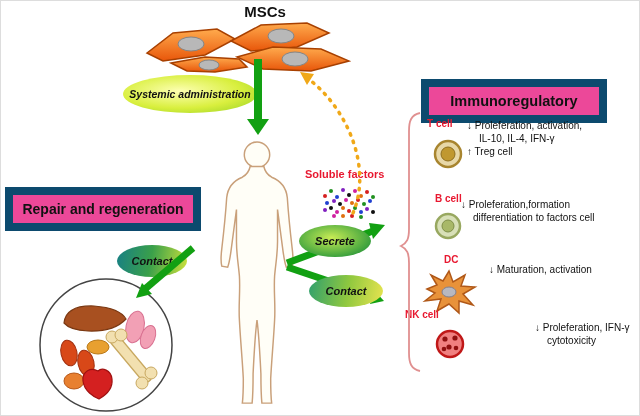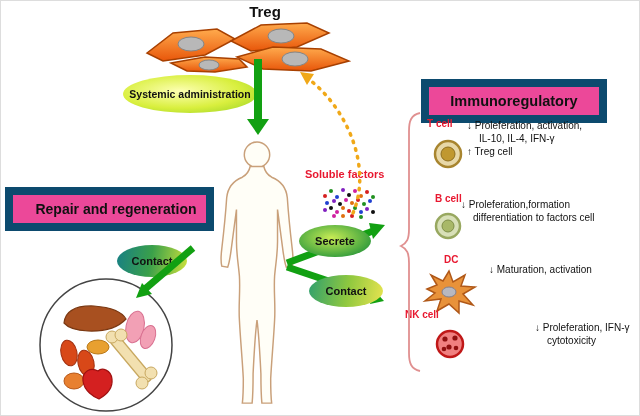--- a/index.html
+++ b/index.html
@@ -1,30 +1,30 @@
 <!DOCTYPE html>
 <html><head>
 <meta charset="utf-8">
 <style>
   html,body{margin:0;padding:0;}
   body{font-family:"Liberation Sans", sans-serif; background:#fff;}
   #canvas{position:relative;width:640px;height:416px;background:#fff;overflow:hidden;border:1px solid #ddd;box-sizing:border-box;}
   .abs{position:absolute;}
-  .pill{border-radius:50%;display:flex;align-items:center;justify-content:center;color:#111;}
+  .pill{border-radius:50%;display:flex;align-items:center;justify-content:center;color:#111;font-style:italic;}
   .pill-systemic{left:122px;top:74px;width:134px;height:38px;font-size:10.5px;font-weight:700;
      background:radial-gradient(ellipse at 42% 42%, #fdffb2, #d9ef3e 55%, #93cf22);z-index:2;}
   .pill-homing{left:116px;top:244px;width:70px;height:32px;font-size:11px;font-weight:700;
      background:linear-gradient(100deg,#177f85,#3aa04a 48%,#cfe23c);z-index:2;}
   .pill-secrete{left:298px;top:224px;width:72px;height:32px;font-size:11px;font-weight:700;
      background:radial-gradient(ellipse at 45% 40%, #c8ec55, #3aa03d 72%, #1e7e2e);z-index:2;}
   .pill-contact{left:308px;top:274px;width:74px;height:32px;font-size:11px;font-weight:700;
      background:linear-gradient(100deg,#2f9f6e,#8fc83f 52%,#e8e450);z-index:2;}
   .pbox{background:#ec4899;border:8px solid #0c4a6e;display:flex;align-items:center;justify-content:center;
      font-weight:700;color:#111;z-index:2;}
-  .box-repair{left:4px;top:186px;width:180px;height:28px;font-size:14px;padding-left:13px;}
+  .box-repair{left:4px;top:186px;width:180px;height:28px;font-size:14px;}
   .box-immuno{left:420px;top:78px;width:170px;height:28px;font-size:14.5px;}
   .title{left:224px;top:2px;width:80px;text-align:center;font-size:15px;font-weight:700;color:#111;z-index:2;}
   .red-label{color:#e81830;font-weight:700;font-size:10px;z-index:2;}
   .soluble{left:304px;top:167px;width:100px;font-size:11px;font-weight:700;color:#e81830;z-index:3;}
   .desc{font-size:10px;color:#111;line-height:13px;z-index:2;}
   .desc .indent{padding-left:12px;}
   svg{display:block;}
   .z0{z-index:0;}.z1{z-index:1;}.z2{z-index:2;}.z3{z-index:3;}
 </style>
 </head>
@@ -54,21 +54,21 @@
     <polygon points="4,32 30,12 74,8 92,18 62,34 20,40" fill="url(#mscg)" stroke="#a84000" stroke-width="1.5"></polygon>
     <ellipse cx="48" cy="23" rx="13" ry="7" fill="#b8b8b8" stroke="#858585"></ellipse>
     <polygon points="88,20 118,4 164,2 186,12 154,26 108,30" fill="url(#mscg)" stroke="#a84000" stroke-width="1.5"></polygon>
     <ellipse cx="138" cy="15" rx="13" ry="7" fill="#b8b8b8" stroke="#858585"></ellipse>
     <polygon points="94,36 130,26 178,28 206,40 168,50 120,48" fill="url(#mscg)" stroke="#a84000" stroke-width="1.5"></polygon>
     <ellipse cx="152" cy="38" rx="13" ry="7" fill="#b8b8b8" stroke="#858585"></ellipse>
     <polygon points="28,42 62,36 96,38 104,46 72,51 44,50" fill="url(#mscg)" stroke="#a84000" stroke-width="1.5"></polygon>
     <ellipse cx="66" cy="44" rx="10" ry="5" fill="#b8b8b8" stroke="#858585"></ellipse>
   </svg>
 
-  <div class="abs title">Treg</div>
+  <div class="abs title">MSCs</div>
   <div class="abs pill pill-systemic">Systemic administration</div>
   <div class="abs pbox box-repair">Repair and regeneration</div>
   <div class="abs pill pill-homing">Contact</div>
   <div class="abs soluble">Soluble factors</div>
   <div class="abs pill pill-secrete">Secrete</div>
   <div class="abs pill pill-contact">Contact</div>
   <div class="abs pbox box-immuno">Immunoregulatory</div>
 
   <svg class="abs z3" style="left:320px;top:185px;" width="58" height="34" viewBox="0 0 58 34">
     <g>

